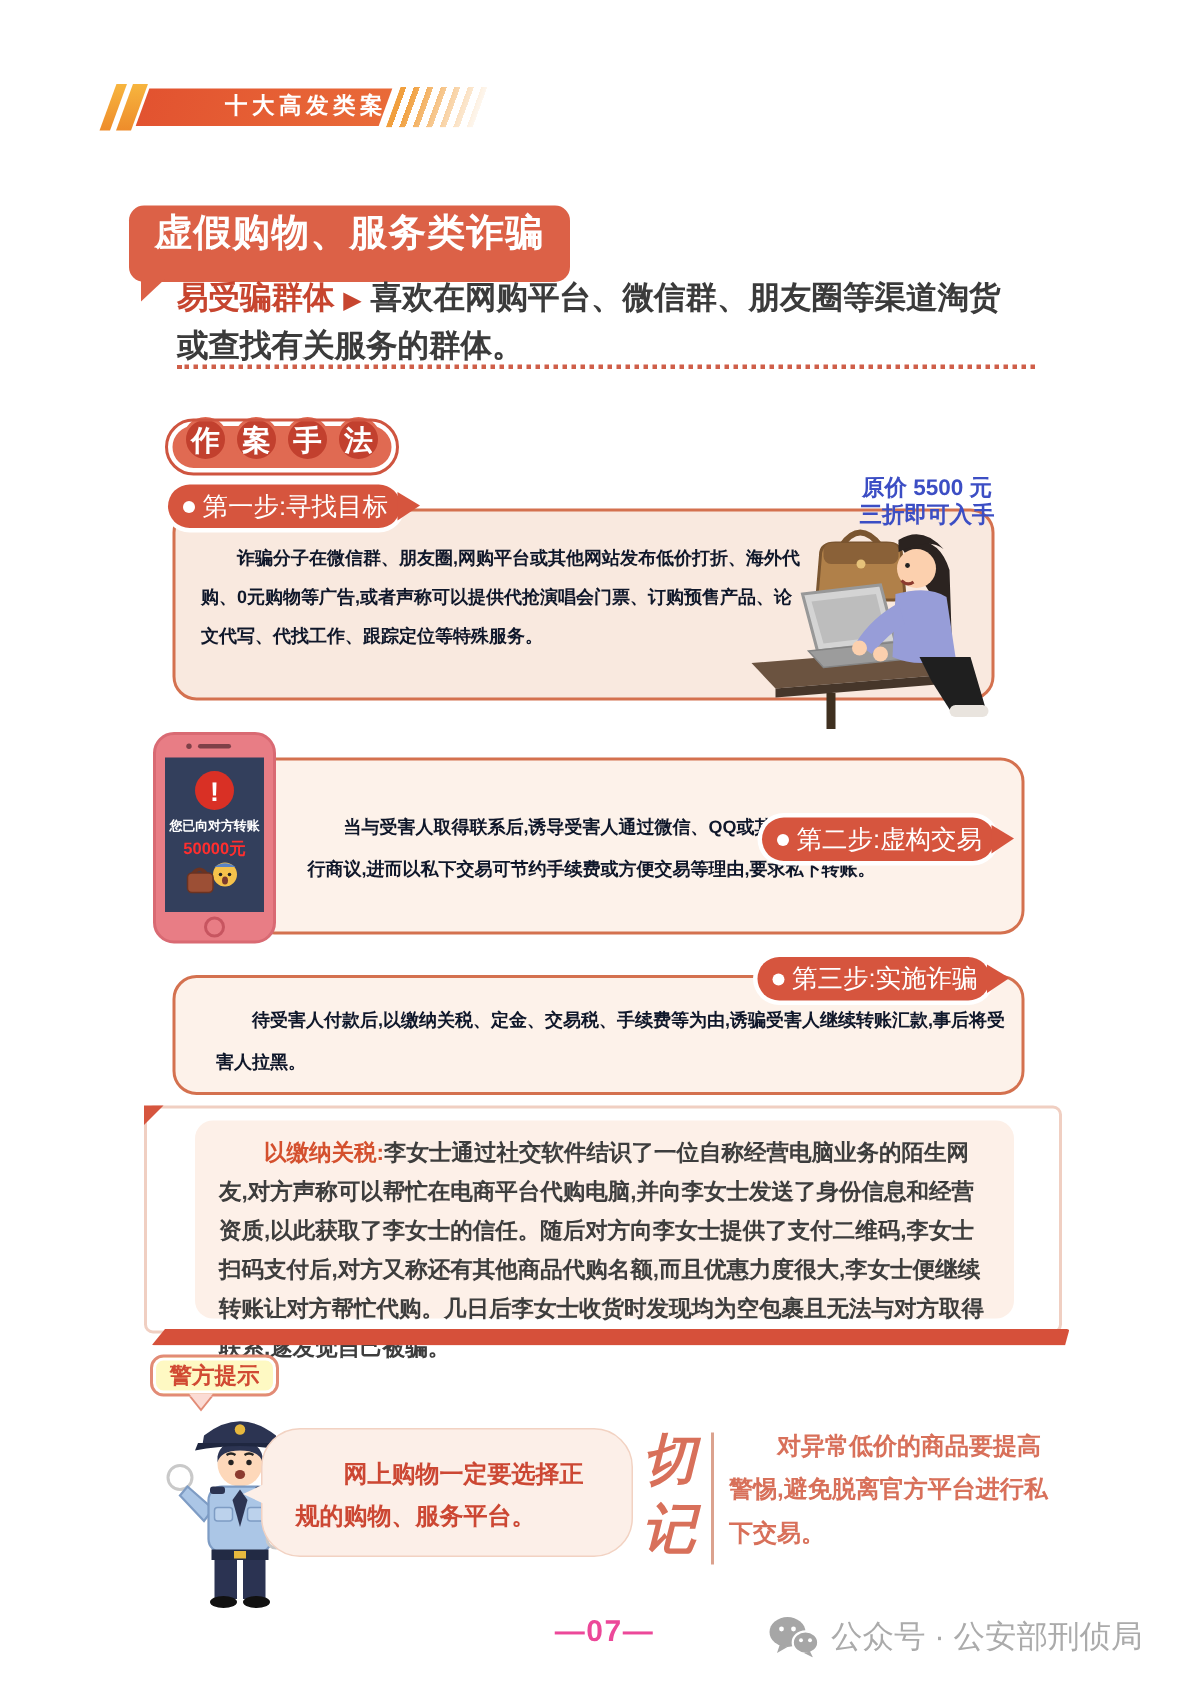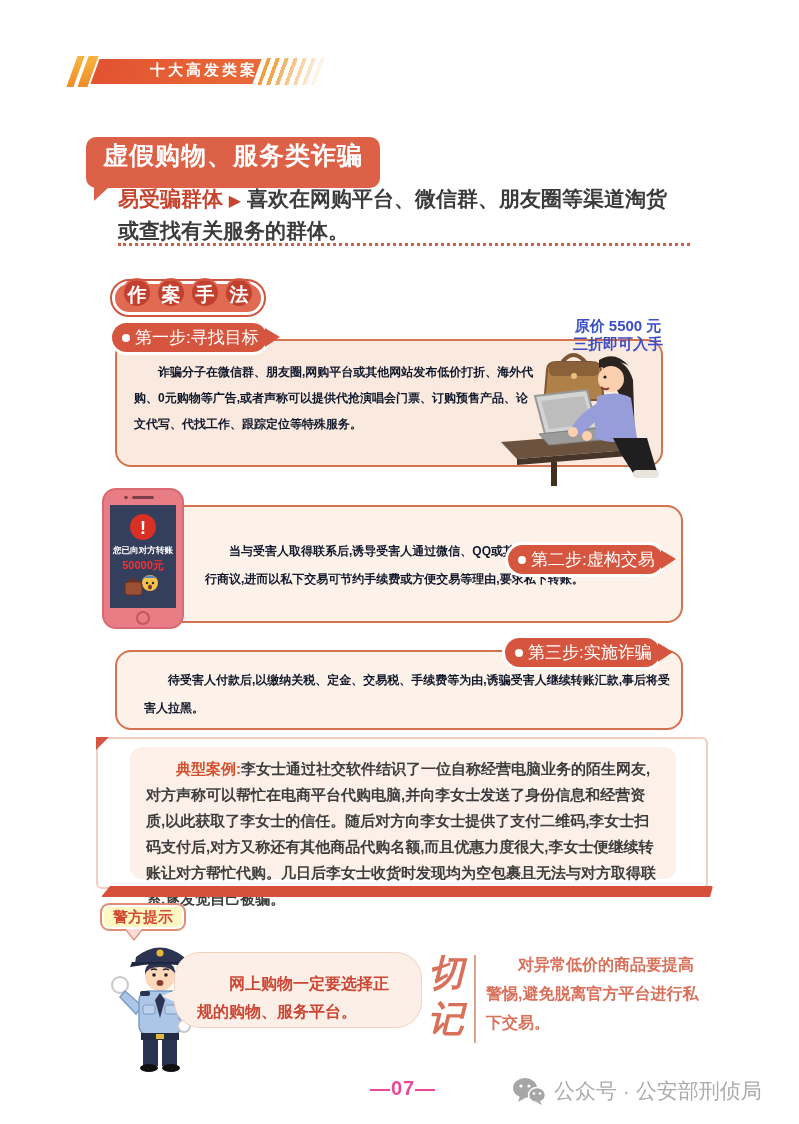--- a/index.html
+++ b/index.html
@@ -59,21 +59,21 @@
   .case-fold{position:absolute;left:-2px;top:-2px;width:0;height:0;border-top:13px solid #d6553e;border-right:13px solid transparent;}
   .case-inner{position:absolute;left:130px;top:747px;width:546px;height:132px;background:#fdf0e8;border-radius:12px;}
   .case-text{position:absolute;left:146px;top:756px;width:516px;font-size:15px;font-weight:600;line-height:26px;color:#3d3d3d;text-indent:2em;}
   .case-lead{color:#d4502e;font-weight:bold;}
   .case-bar{position:absolute;left:101px;top:886px;width:612px;height:11px;background:#d6503a;clip-path:polygon(9px 0,100% 0,calc(100% - 3px) 100%,0 100%);border-radius:2px;}
 
   
   .police-badge{position:absolute;left:100px;top:903px;width:86px;height:28px;background:#fef9c3;border:2px solid #e28b76;border-radius:9px;box-shadow:inset 0 0 0 2px #fff;color:#d14a33;font-size:15px;font-weight:bold;display:flex;align-items:center;justify-content:center;z-index:3;}
   .police-badge:after{content:"";position:absolute;left:24px;bottom:-10px;width:0;height:0;border-top:10px solid #fbdbd4;border-left:8px solid transparent;border-right:8px solid transparent;filter:drop-shadow(0 2px 0 #e28b76);}
   .illus-officer{position:absolute;left:103px;top:933px;width:115px;height:140px;}
-  .tip-bubble{position:absolute;left:174px;top:952px;width:248px;height:76px;background:#fcefe8;border:1px solid #f2d2c2;border-radius:26px;}
+  .tip-bubble{position:absolute;left:174px;top:952px;width:248px;height:86px;background:#fcefe8;border:1px solid #f2d2c2;border-radius:26px;}
   .tip-bubble:before{content:"";position:absolute;left:-13px;top:36px;width:0;height:0;border-right:15px solid #fcefe8;border-top:7px solid transparent;border-bottom:7px solid transparent;}
   .tip-bubble-text{padding:17px 22px 0 22px;font-size:16px;font-weight:bold;color:#cc4733;line-height:28px;text-indent:2em;}
   .remember{position:absolute;left:424px;top:950px;width:44px;text-align:center;color:#d8705a;font-family:"Liberation Serif","DejaVu Serif",serif;font-style:italic;font-weight:bold;font-size:36px;line-height:46px;}
   .remember-divider{position:absolute;left:474px;top:955px;height:88px;border-left:2px solid #dba28e;}
   .warning-text{position:absolute;left:486px;top:950px;width:218px;font-size:16px;font-weight:bold;color:#d8705a;line-height:29px;text-indent:2em;}
 
   
   .page-number{position:absolute;left:355px;top:1077px;width:96px;text-align:center;font-size:20px;font-weight:600;color:#ec4899;letter-spacing:1px;}
   .watermark{position:absolute;left:512px;top:1077px;display:flex;align-items:center;gap:8px;color:#ababab;font-size:21px;}
   .wm-icon{width:34px;height:28px;}
@@ -175,21 +175,21 @@
     <span>第三步:实施诈骗</span>
   </div>
   <div class="step-box box3"></div>
   <div class="step-text text3">待受害人付款后,以缴纳关税、定金、交易税、手续费等为由,诱骗受害人继续转账汇款,事后将受害人拉黑。</div>
 
   <div class="case-outer">
     <div class="case-fold"></div>
   </div>
   <div class="case-inner"></div>
   <div class="case-text">
-    <span class="case-lead">典型案例:</span><span>李女士通过社交软件结识了一位自称经营电脑业务的陌生网友,对方声称可以帮忙在电商平台代购电脑,并向李女士发送了身份信息和经营资质,以此获取了李女士的信任。随后对方向李女士提供了支付二维码,李女士扫码支付后,对方又称还有其他商品代购名额,而且优惠力度很大,李女士便继续转账让对方帮忙代购。几日后李女士收货时发现均为空包裹且无法与对方取得联系,遂发觉自己被骗。</span>
+    <span class="case-lead">以缴纳关税:</span><span>李女士通过社交软件结识了一位自称经营电脑业务的陌生网友,对方声称可以帮忙在电商平台代购电脑,并向李女士发送了身份信息和经营资质,以此获取了李女士的信任。随后对方向李女士提供了支付二维码,李女士扫码支付后,对方又称还有其他商品代购名额,而且优惠力度很大,李女士便继续转账让对方帮忙代购。几日后李女士收货时发现均为空包裹且无法与对方取得联系,遂发觉自己被骗。</span>
   </div>
   <div class="case-bar"></div>
 
   <div class="police-badge">警方提示</div>
 
   <svg class="illus-officer" viewBox="0 0 115 140">
     <circle cx="17" cy="52" r="8" fill="#ffffff" stroke="#c9c9c9" stroke-width="2"></circle>
     <path d="M22,58 L39,73 L33,81 L17,64 Z" fill="#abc6e6" stroke="#7e9cc4" stroke-width="1.5"></path>
     <circle cx="57" cy="43" r="15" fill="#fdd8ba"></circle>
     <path d="M42,38 Q44,28 57,27 Q70,28 72,38 L72,42 Q70,34 57,34 Q44,34 42,42 Z" fill="#2c3452"></path>

